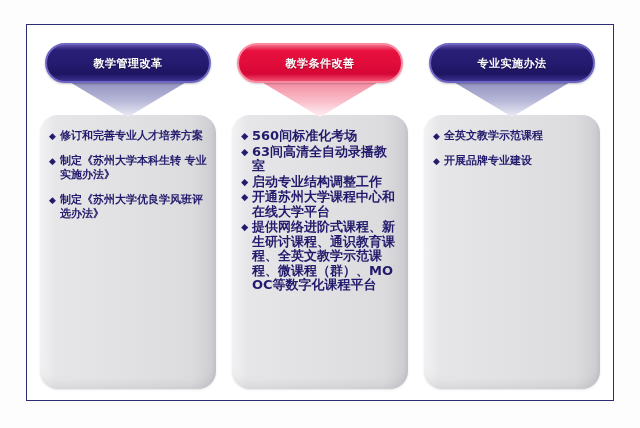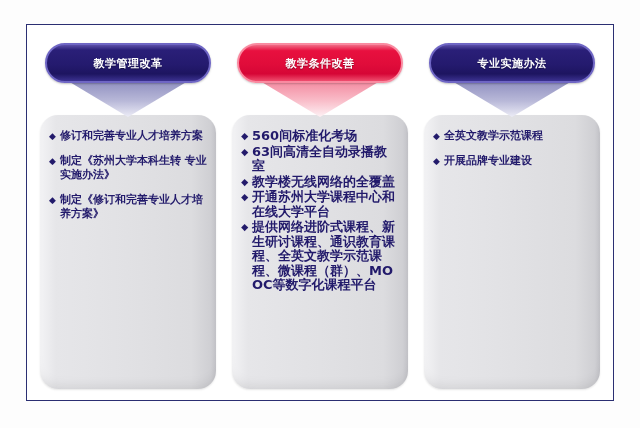--- a/index.html
+++ b/index.html
@@ -175,21 +175,21 @@
             <stop offset="100%" stop-color="#ececf6"></stop>
           </linearGradient>
         </defs>
         <polygon points="0,0 120,0 60,36" fill="url(#gblue1)"></polygon>
       </svg>
 
       <div class="panel">
         <ul class="bullets">
           <li>修订和完善专业人才培养方案</li>
           <li>制定《苏州大学本科生转 专业实施办法》</li>
-          <li>制定《修订和完善专业人才培养方案》</li>
+          <li>制定《苏州大学优良学风班评选办法》</li>
         </ul>
       </div>
     </div>
 
     <div class="column">
 
       <div class="pill pill-red">
         <span class="pill-label">教学条件改善</span>
       </div>
 
@@ -201,21 +201,21 @@
             <stop offset="100%" stop-color="#fdf1f4"></stop>
           </linearGradient>
         </defs>
         <polygon points="0,0 120,0 60,36" fill="url(#gred1)"></polygon>
       </svg>
 
       <div class="panel panel-dense">
         <ul class="bullets">
           <li>560间标准化考场</li>
           <li>63间高清全自动录播教室</li>
-          <li>教学楼无线网络的全覆盖</li>
+          <li>启动专业结构调整工作</li>
           <li>开通苏州大学课程中心和在线大学平台</li>
           <li>提供网络进阶式课程、新生研讨课程、通识教育课程、全英文教学示范课程、微课程（群）、MOOC等数字化课程平台</li>
         </ul>
       </div>
     </div>
 
     <div class="column">
 
       <div class="pill pill-blue">
         <span class="pill-label">专业实施办法</span>

